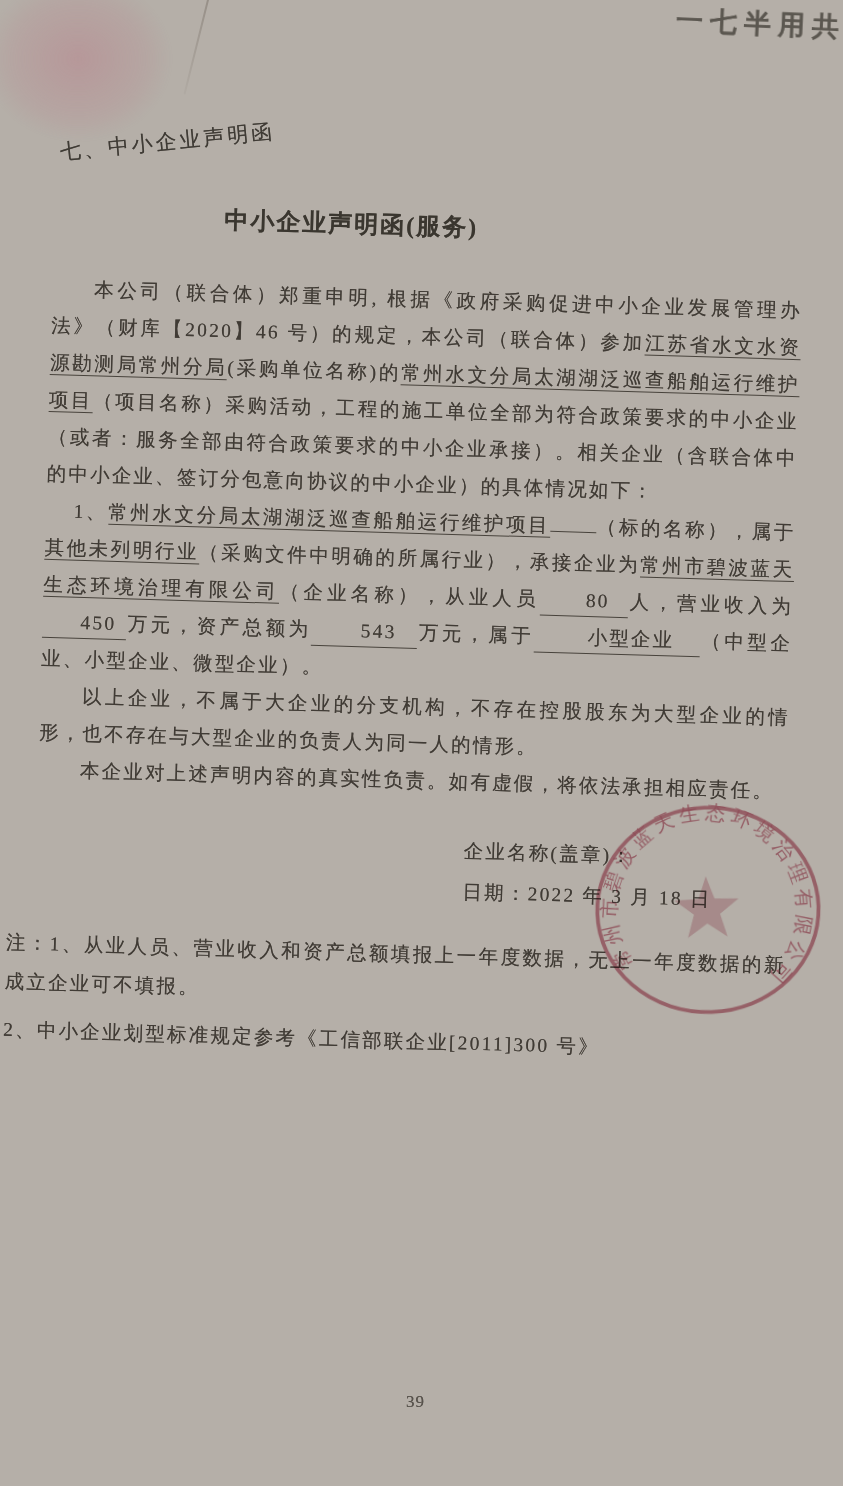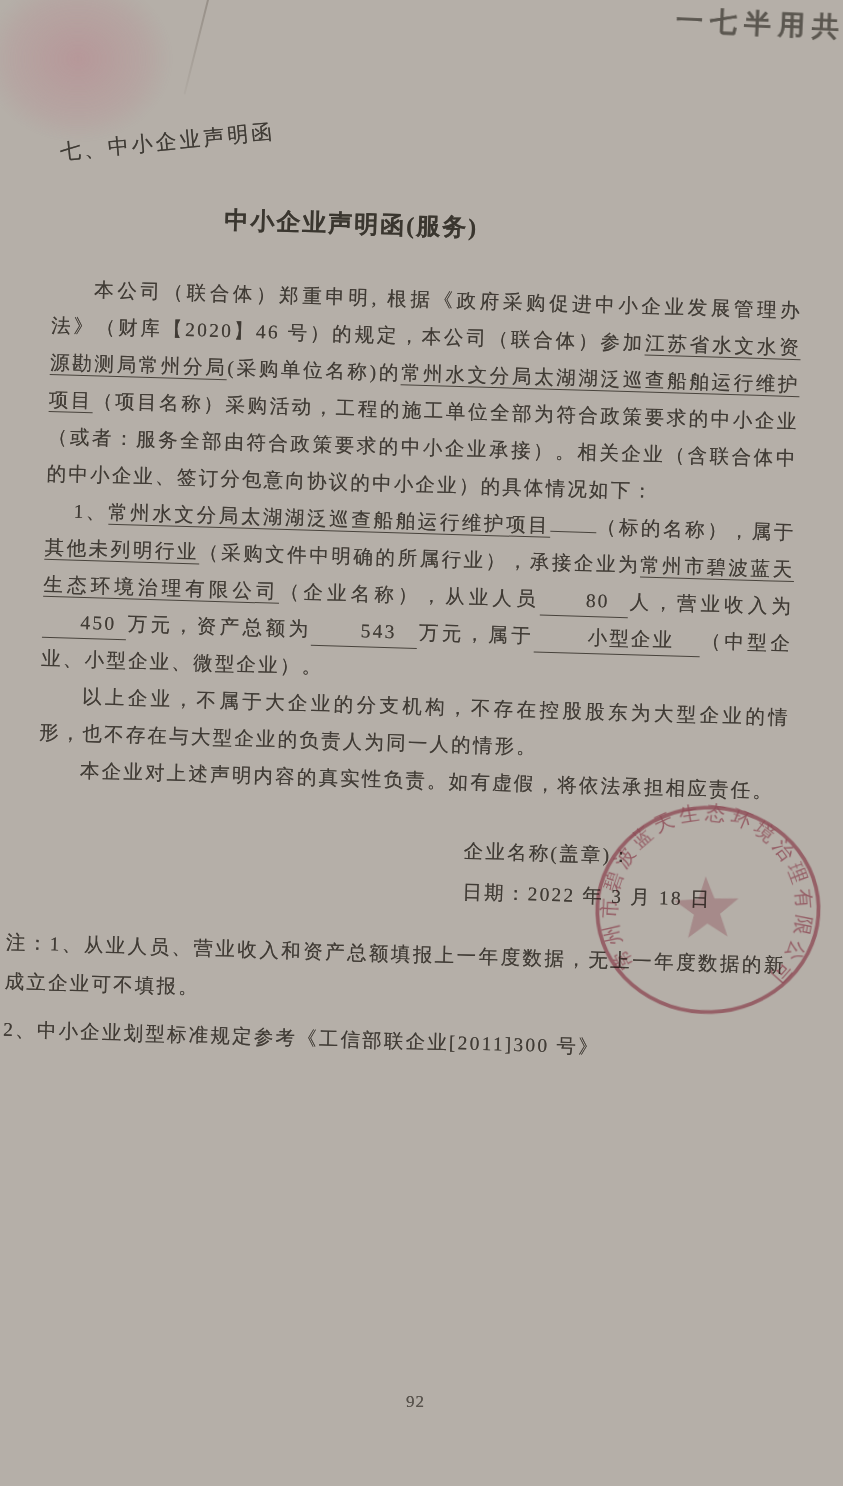--- a/index.html
+++ b/index.html
@@ -106,13 +106,13 @@
   </defs>
   <g filter="url(#st-blur)">
     <ellipse cx="112" cy="101" rx="105" ry="97" fill="none" stroke="#c05a72" stroke-width="3.6" opacity="0.8"></ellipse>
     <polygon opacity="0.5" fill="#cf8396" points="111,69 118.6,90.5 141.4,91.1 123.4,105 129.8,126.9 111,114 92.2,126.9 98.6,105 80.6,91.1 103.4,90.5"></polygon>
     <text font-size="19" fill="#c05a72" opacity="0.82" letter-spacing="4.5" font-family="Liberation Serif, DejaVu Serif, serif">
       <textPath href="#ringpath" startOffset="8" id="stamp-text-path">常州市碧波蓝天生态环境治理有限公司</textPath>
     </text>
   </g>
 </svg>
 
-<div class="page-number soft">92</div>
+<div class="page-number soft">39</div>
 
 </body></html>

